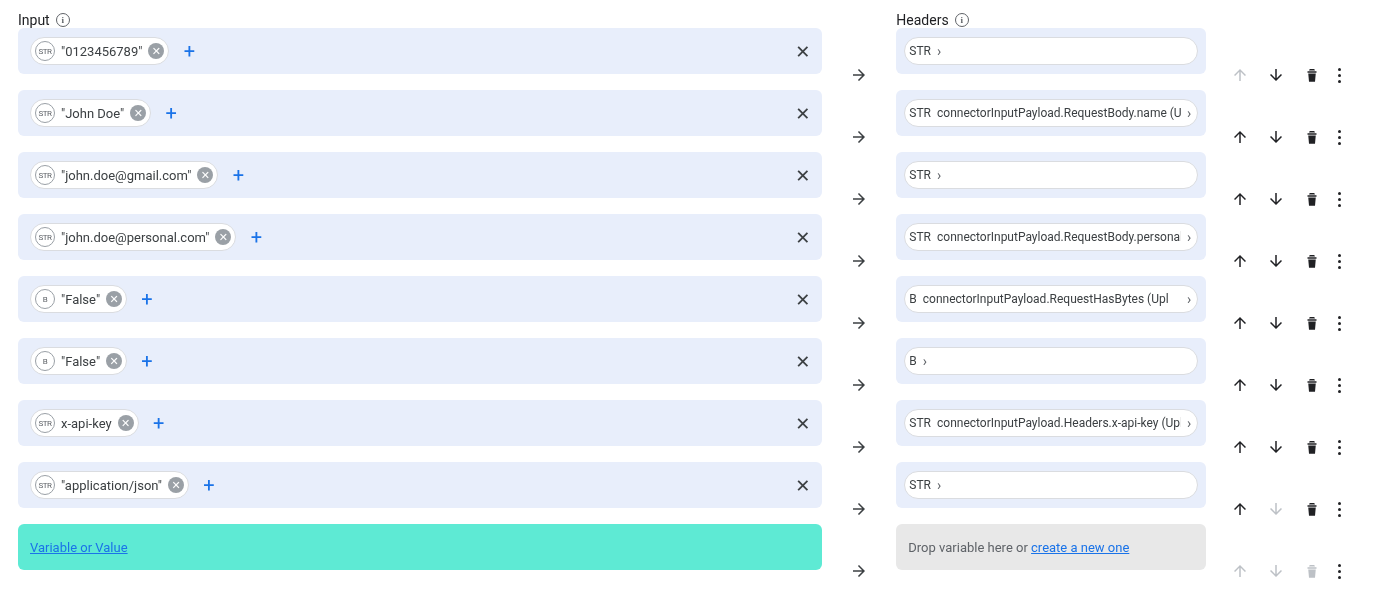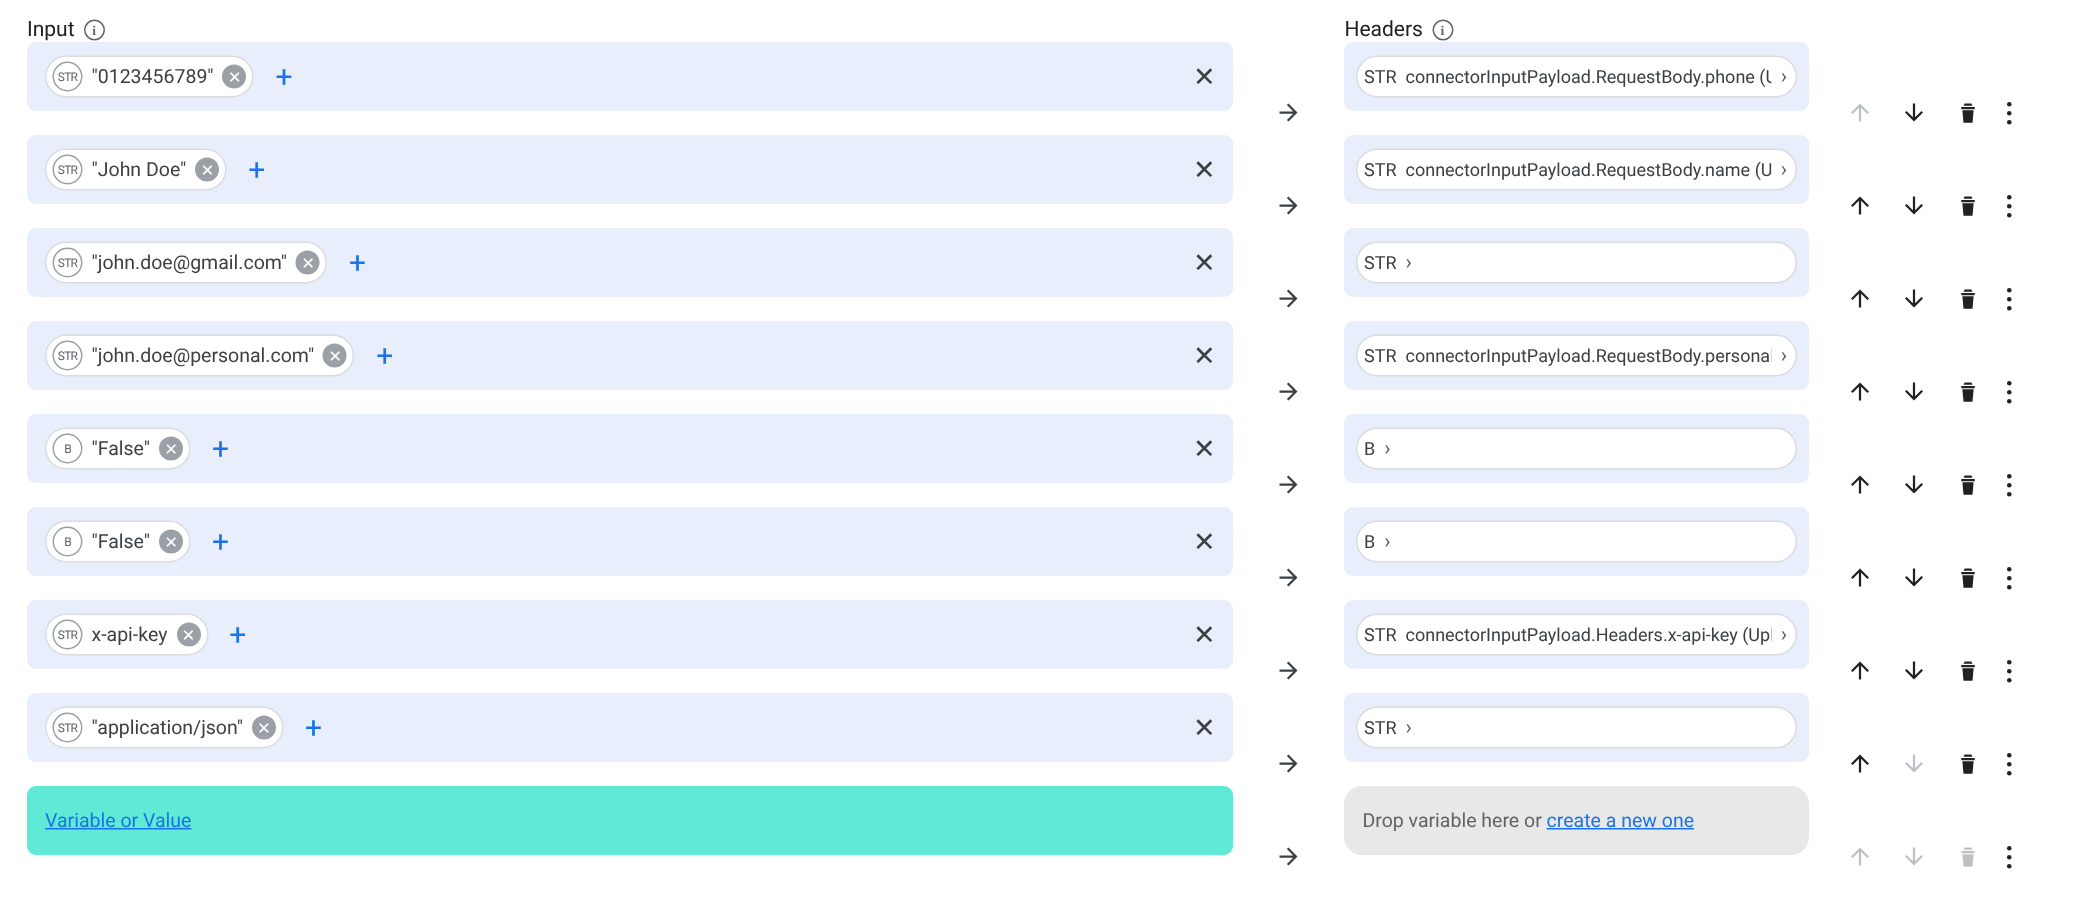--- a/index.html
+++ b/index.html
@@ -79,21 +79,21 @@
   padding: 0 4px;
   gap: 6px;
   font-size: 12px;
   color: #3c4043;
   width: 100%;
   overflow: hidden;
 }
 .output-chip .label { white-space: nowrap; overflow: hidden; text-overflow: clip; flex: 1; }
 .chevron { color: #5f6368; font-size: 14px; flex-shrink: 0; padding-right: 2px; }
 
-.row-output.placeholder { background: #e8e8e8; padding: 0 12px; border-radius: 12px; }
+.row-output.placeholder { background: #e8e8e8; padding: 0 12px; }
 .drop-text { font-size: 13px; color: #5f6368; }
 .drop-text a { color: #1a73e8; text-decoration: underline; cursor: pointer; }
 
 .actions-row { height: 46px; margin-bottom: 16px; display: flex; align-items: center; justify-content: flex-start; gap: 16px; padding-left: 4px; }
 .action-btn { width: 20px; height: 20px; display: inline-flex; align-items: center; justify-content: center; cursor: pointer; }
 .action-btn svg { width: 18px; height: 18px; fill: #202124; }
 .action-btn.disabled svg { fill: #bdc1c6; }
 .action-btn.disabled { cursor: default; }
 .dots { display: flex; flex-direction: column; gap: 3px; align-items: center; justify-content: center; cursor: pointer; }
 .dots span { width: 3px; height: 3px; background: #202124; border-radius: 50%; }
@@ -239,21 +239,20 @@
 
   <div class="col output-col">
     <div class="header">
       <span>Headers</span>
       <span class="info-icon">i</span>
     </div>
     <div id="output-rows">
         <div class="row-output">
     <span class="output-chip">
       <span class="type-badge">STR</span>
-      <span class="label">connectorInputPayload.RequestBody.phone (U</span>
       <span class="chevron">›</span>
     </span>
         </div>
         <div class="row-output">
     <span class="output-chip">
       <span class="type-badge">STR</span>
       <span class="label">connectorInputPayload.RequestBody.name (U</span>
       <span class="chevron">›</span>
     </span>
         </div>
@@ -266,20 +265,21 @@
         <div class="row-output">
     <span class="output-chip">
       <span class="type-badge">STR</span>
       <span class="label">connectorInputPayload.RequestBody.personal</span>
       <span class="chevron">›</span>
     </span>
         </div>
         <div class="row-output">
     <span class="output-chip">
       <span class="type-badge">B</span>
+      <span class="label">connectorInputPayload.RequestHasBytes (Upl</span>
       <span class="chevron">›</span>
     </span>
         </div>
         <div class="row-output">
     <span class="output-chip">
       <span class="type-badge">B</span>
       <span class="chevron">›</span>
     </span>
         </div>
         <div class="row-output">

